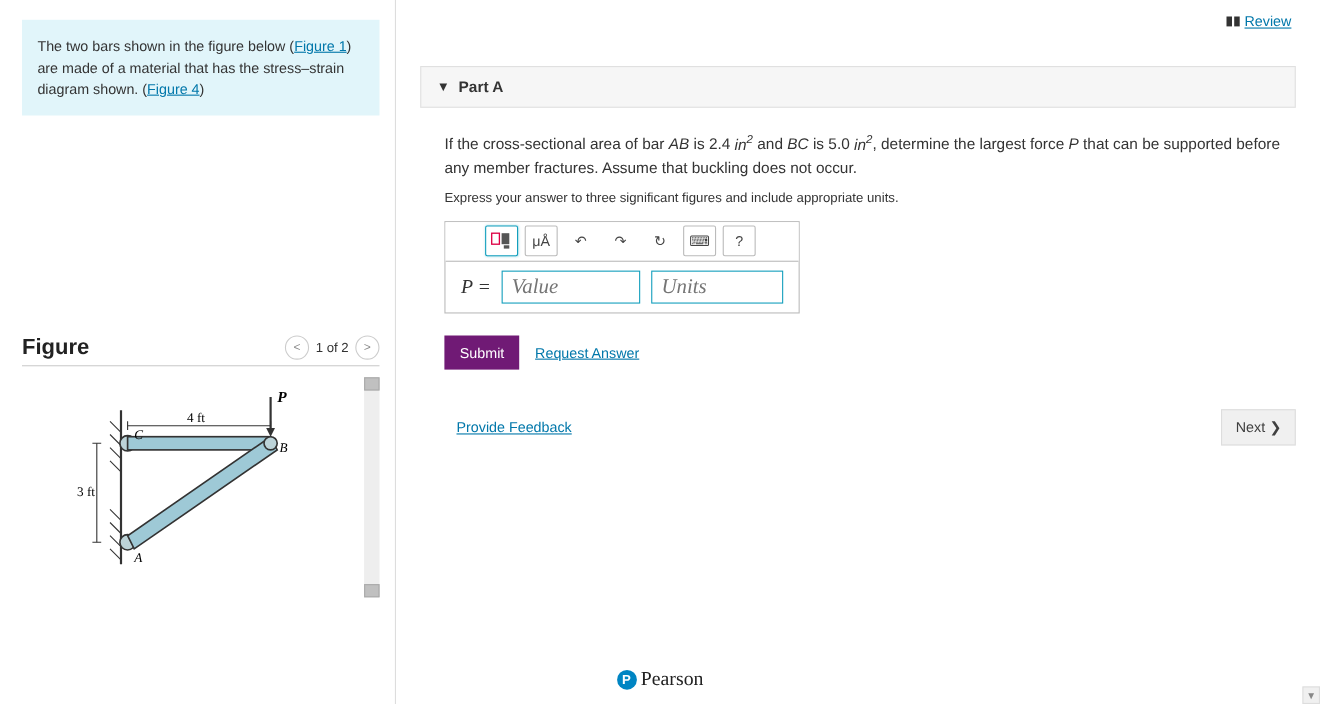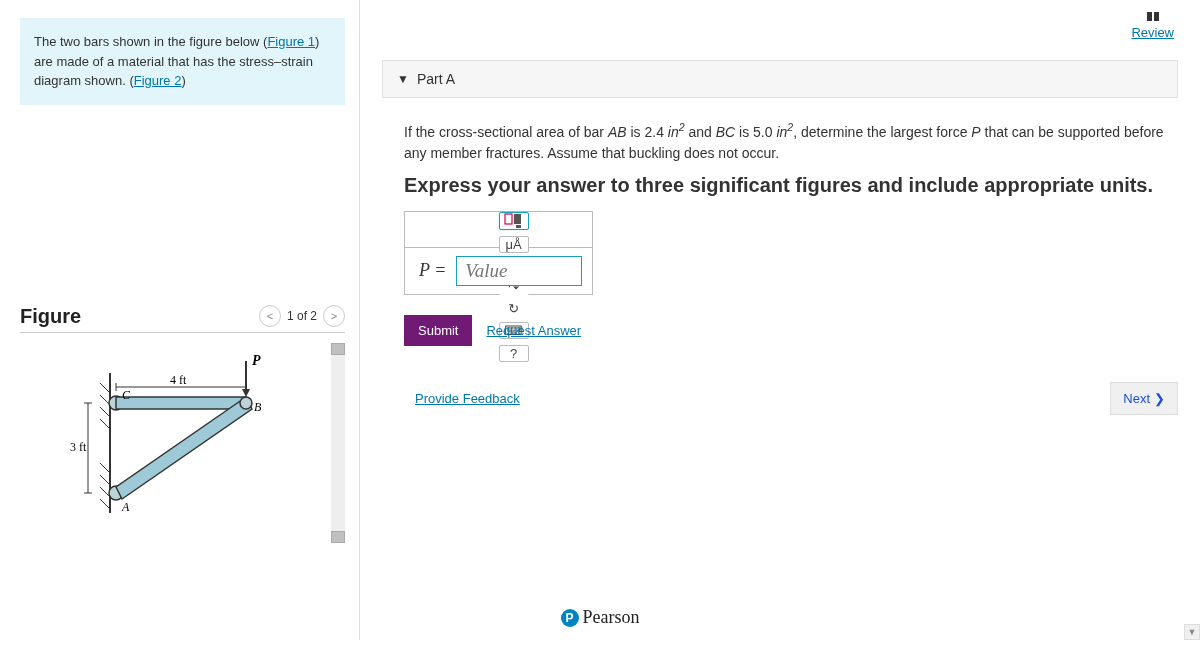--- a/index.html
+++ b/index.html
@@ -11,56 +11,56 @@
     .problem-statement a { color: #0077aa; text-decoration: underline; }
     .figure-section { margin-top: 200px; padding: 0 14px 0 20px; }
     .figure-header { display: flex; align-items: center; justify-content: space-between; border-bottom: 1px solid #ccc; padding-bottom: 4px; margin-bottom: 10px; }
     .figure-title { font-size: 20px; font-weight: bold; color: #222; }
     .figure-nav { display: flex; align-items: center; gap: 6px; font-size: 12px; color: #333; }
     .nav-btn { width: 22px; height: 22px; border-radius: 50%; border: 1px solid #ccc; background: #fff; display: flex; align-items: center; justify-content: center; color: #888; cursor: pointer; font-size: 11px; }
     .figure-body { position: relative; border-right: 14px solid #eee; height: 200px; }
     .scroll-thumb { position: absolute; right: -14px; top: 0; width: 14px; height: 12px; background: #c0c0c0; border: 1px solid #aaa; }
     .scroll-thumb.bottom { top: auto; bottom: 0; }
     .figure-img { padding: 10px 0 0 50px; }
-    .review-link { position: absolute; right: 26px; top: 12px; color: #0077aa; text-decoration: underline; font-size: 13px; display: flex; align-items: center; gap: 4px; flex-direction: column; }
+    .review-link { position: absolute; right: 26px; top: 12px; color: #0077aa; text-decoration: underline; font-size: 13px; display: flex; align-items: center; gap: 4px; }
     .review-icon { display: inline-flex; gap: 2px; }
     .review-icon span { width: 5px; height: 9px; background: #333; display: inline-block; }
     .part-header { background: #f6f6f6; border: 1px solid #e0e0e0; padding: 10px 14px; display: flex; align-items: center; gap: 8px; margin-top: 50px; }
     .part-header .caret { font-size: 12px; }
-    .part-title { font-weight: normal; }
+    .part-title { font-weight: bold; }
     .part-body { padding: 22px 10px 10px 22px; }
     .question-text { font-size: 14px; line-height: 1.5; margin-bottom: 10px; }
-    .instruct { font-weight: bold; font-size: 20px; margin-bottom: 14px; }
+    .instruct { font-weight: normal; font-size: 12px; margin-bottom: 14px; }
     .answer-box { border: 1px solid #bbb; display: inline-block; padding: 0; }
-    .toolbar { display: flex; align-items: center; background: #fff; border-bottom: 1px solid #bbb; height: 36px; padding: 0 6px 0 36px; gap: 6px; flex-direction: column; }
+    .toolbar { display: flex; align-items: center; background: #fff; border-bottom: 1px solid #bbb; height: 36px; padding: 0 6px 0 36px; gap: 6px; }
     .tool-btn { width: 30px; height: 28px; border: 1px solid #bbb; background: #fff; display: flex; align-items: center; justify-content: center; font-size: 13px; cursor: pointer; border-radius: 2px; color: #444; }
     .tool-btn.noborder { border: none; }
     .tool-btn.active { border-color: #139fbd; box-shadow: 0 0 2px rgba(19,159,189,.3); }
     .answer-row { display: flex; align-items: center; height: 46px; }
     .lhs { font-style: italic; font-family: 'Times New Roman', serif; font-size: 18px; padding: 0 10px 0 14px; }
     .value-input { border: 1px solid #139fbd; height: 30px; width: 126px; margin-right: 10px; font-family: 'Times New Roman', serif; font-style: italic; font-size: 19px; color: #888; padding: 0 8px; outline: none; }
     .units-input { border: 1px solid #139fbd; height: 30px; width: 120px; margin-right: 14px; font-family: 'Times New Roman', serif; font-style: italic; font-size: 19px; color: #888; padding: 0 8px; outline: none; }
     .action-row { margin-top: 20px; display: flex; align-items: center; gap: 14px; }
     .submit-btn { background: #701a75; color: #fff; border: none; padding: 8px 14px; font-size: 13px; cursor: pointer; }
     .link { color: #0077aa; text-decoration: underline; font-size: 13px; cursor: pointer; text-align: center; }
     .feedback-row { display: flex; justify-content: space-between; align-items: center; margin-top: 18px; padding-top: 8px; margin-left: 33px; }
-    .next-btn { background: #f0f0f0; border: 1px solid #ddd; padding: 8px 12px; font-size: 13px; display: flex; align-items: center; gap: 4px; cursor: pointer; color: #1d4ed8; justify-content: flex-end; }
+    .next-btn { background: #f0f0f0; border: 1px solid #ddd; padding: 8px 12px; font-size: 13px; display: flex; align-items: center; gap: 4px; cursor: pointer; color: #404040; justify-content: flex-end; }
     .footer { position: absolute; bottom: 12px; left: 0; right: 0; display: flex; align-items: center; justify-content: center; gap: 4px; font-family: 'Times New Roman', serif; font-size: 18px; color: #222; }
     .footer-p { width: 18px; height: 18px; border-radius: 50%; background: #0085c3; color: #fff; font-weight: bold; font-family: Arial; font-size: 12px; display: inline-flex; align-items: center; justify-content: center; }
     sup { font-size: 0.75em; }
     .serif-i { font-family: Liberation Sans, sans-serif; font-style: italic; }
     .page-scroll { position: absolute; right: 0; bottom: 0; width: 16px; height: 16px; background: #f0f0f0; border: 1px solid #ddd; display:flex; align-items:center; justify-content:center; font-size:9px; color:#888; }
   </style>
 </head>
 <body>
 
 <div class="page">
   <div class="left-col">
     <div class="problem-statement">
-      <span>The two bars shown in the figure below (</span><a href="#">Figure 1</a><span>) are made of a material that has the stress–strain diagram shown. (</span><a href="#">Figure 2</a><span>)</span>
+      <span>The two bars shown in the figure below (</span><a href="#">Figure 1</a><span>) are made of a material that has the stress–strain diagram shown. (</span><a href="#">Figure 4</a><span>)</span>
     </div>
 
     <div class="figure-section">
       <div class="figure-header">
         <div class="figure-title">Figure</div>
         <div class="figure-nav">
           <div class="nav-btn">&lt;</div>
           <span>1 of 2</span>
           <div class="nav-btn">&gt;</div>
         </div>
@@ -145,20 +145,21 @@
           <div class="tool-btn">μÅ</div>
           <div class="tool-btn noborder">↶</div>
           <div class="tool-btn noborder">↷</div>
           <div class="tool-btn noborder">↻</div>
           <div class="tool-btn">⌨</div>
           <div class="tool-btn">?</div>
         </div>
         <div class="answer-row">
           <div class="lhs">P =</div>
           <input class="value-input" type="text" placeholder="Value" style="">
+          <input class="units-input" type="text" placeholder="Units" style="">
         </div>
       </div>
 
       <div class="action-row">
         <button class="submit-btn">Submit</button>
         <a class="link" href="#">Request Answer</a>
       </div>
     </div>
 
     <div class="feedback-row">

